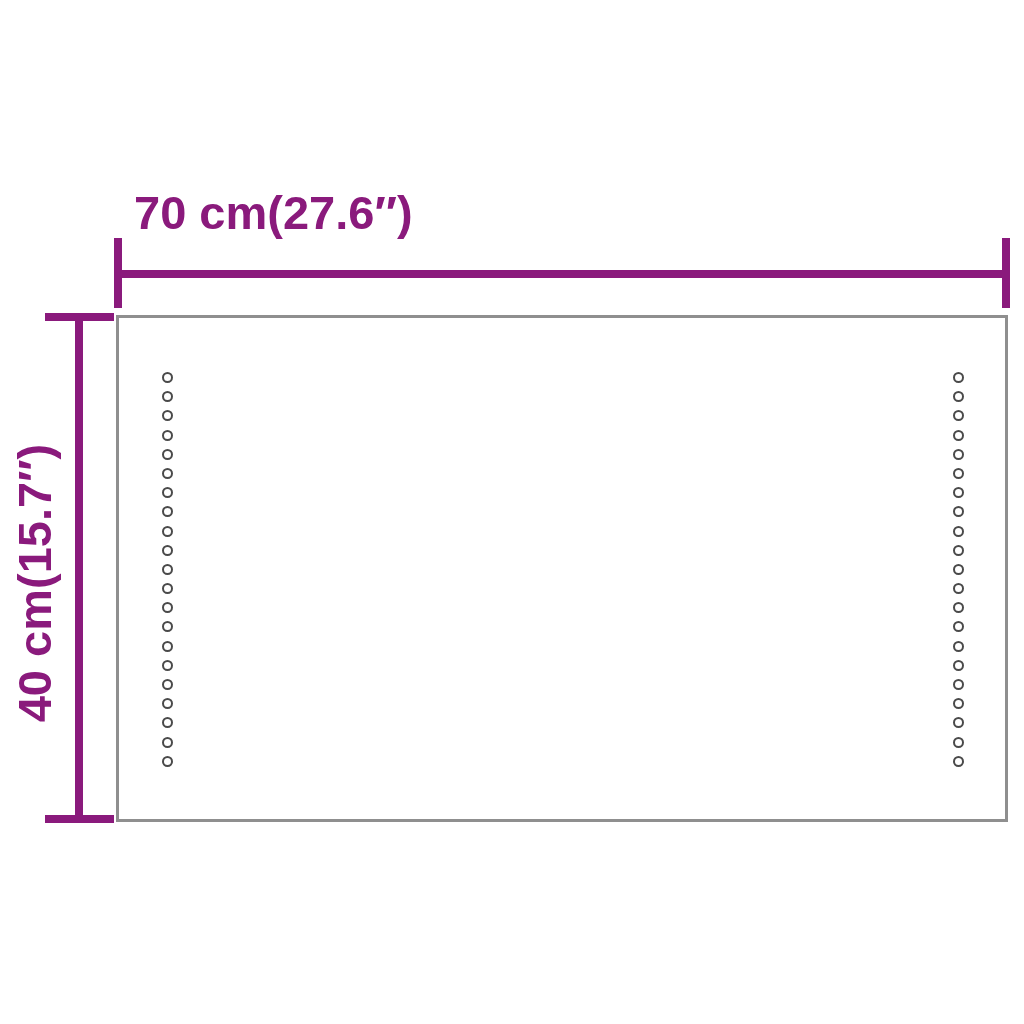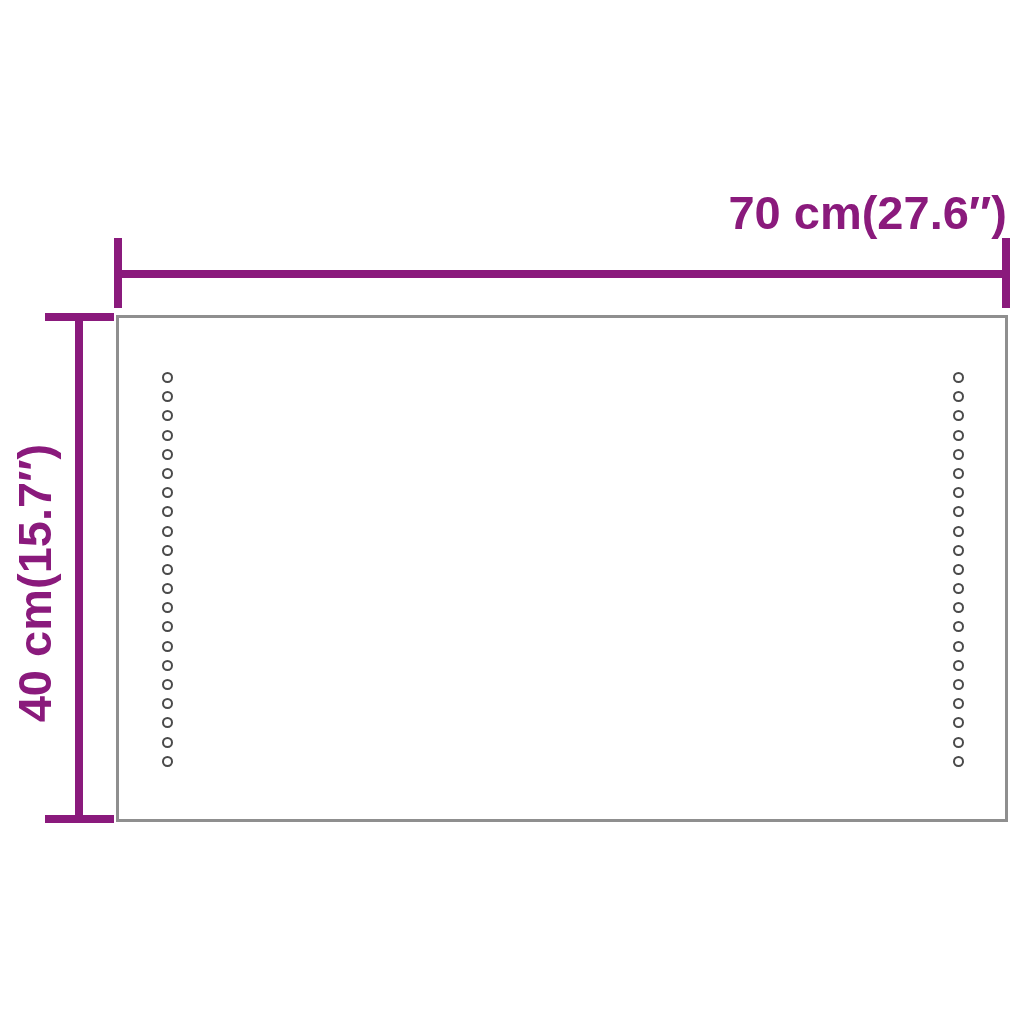--- a/index.html
+++ b/index.html
@@ -16,24 +16,24 @@
   }
   .dim-label {
     position: absolute;
     color: var(--accent, #8a1a7c);
     font-size: 47px;
     font-weight: 700;
     line-height: 1;
     white-space: nowrap;
   }
   .dim-label.width {
-    left: 117px;
+    left: 134px;
     top: 189px;
     width: 890px;
-    text-align: right;
+    text-align: left;
   }
   .dim-label.height {
     left: 34px;
     top: 583px;
     transform: translate(-50%, -50%) rotate(-90deg);
   }
   .dim-line, .dim-cap {
     position: absolute;
     background: var(--accent, #8a1a7c);
   }

